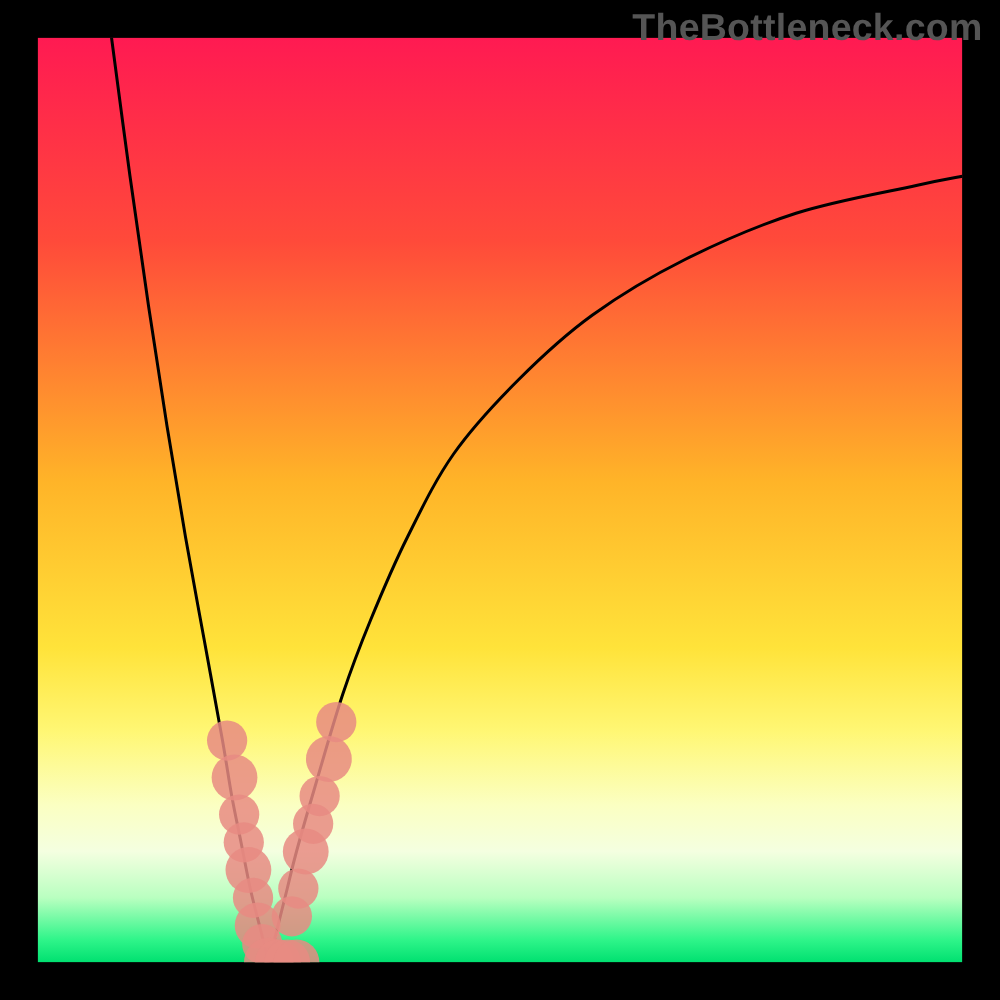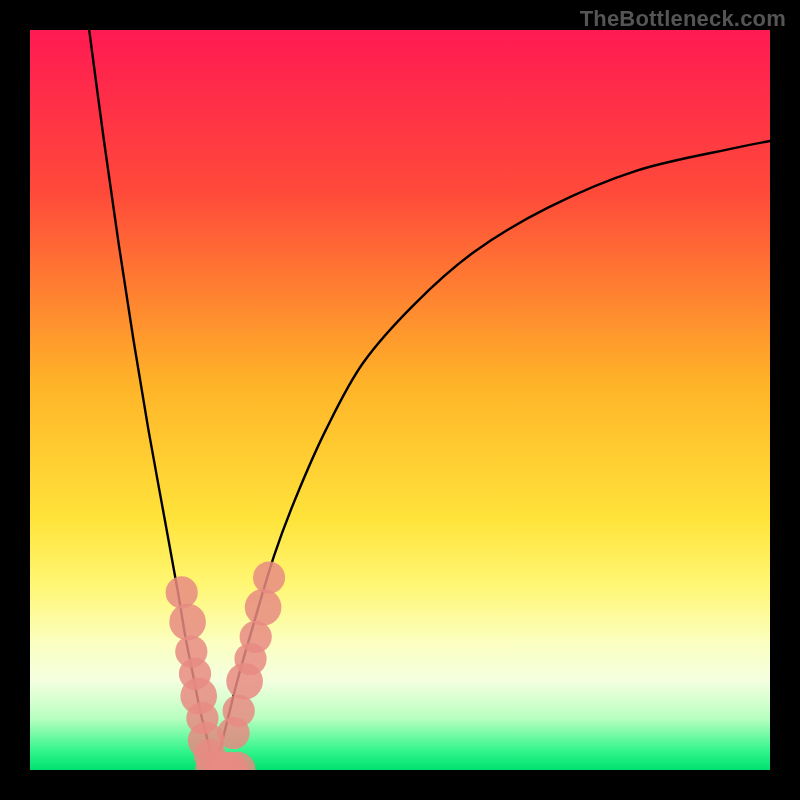--- a/index.html
+++ b/index.html
@@ -30,21 +30,21 @@
   .gradient {
     position: absolute;
     inset: 0;
     width: 100%;
     height: 100%;
   }
   .watermark {
     position: absolute;
     top: 6px;
     right: 14px;
-    font-size: 22px;
+    font-size: 30px;
     font-weight: 600;
     color: #555;
     letter-spacing: 0.2px;
     user-select: none;
   }
   svg.curves {
     position: absolute;
     inset: 0;
     width: 100%;
     height: 100%;

